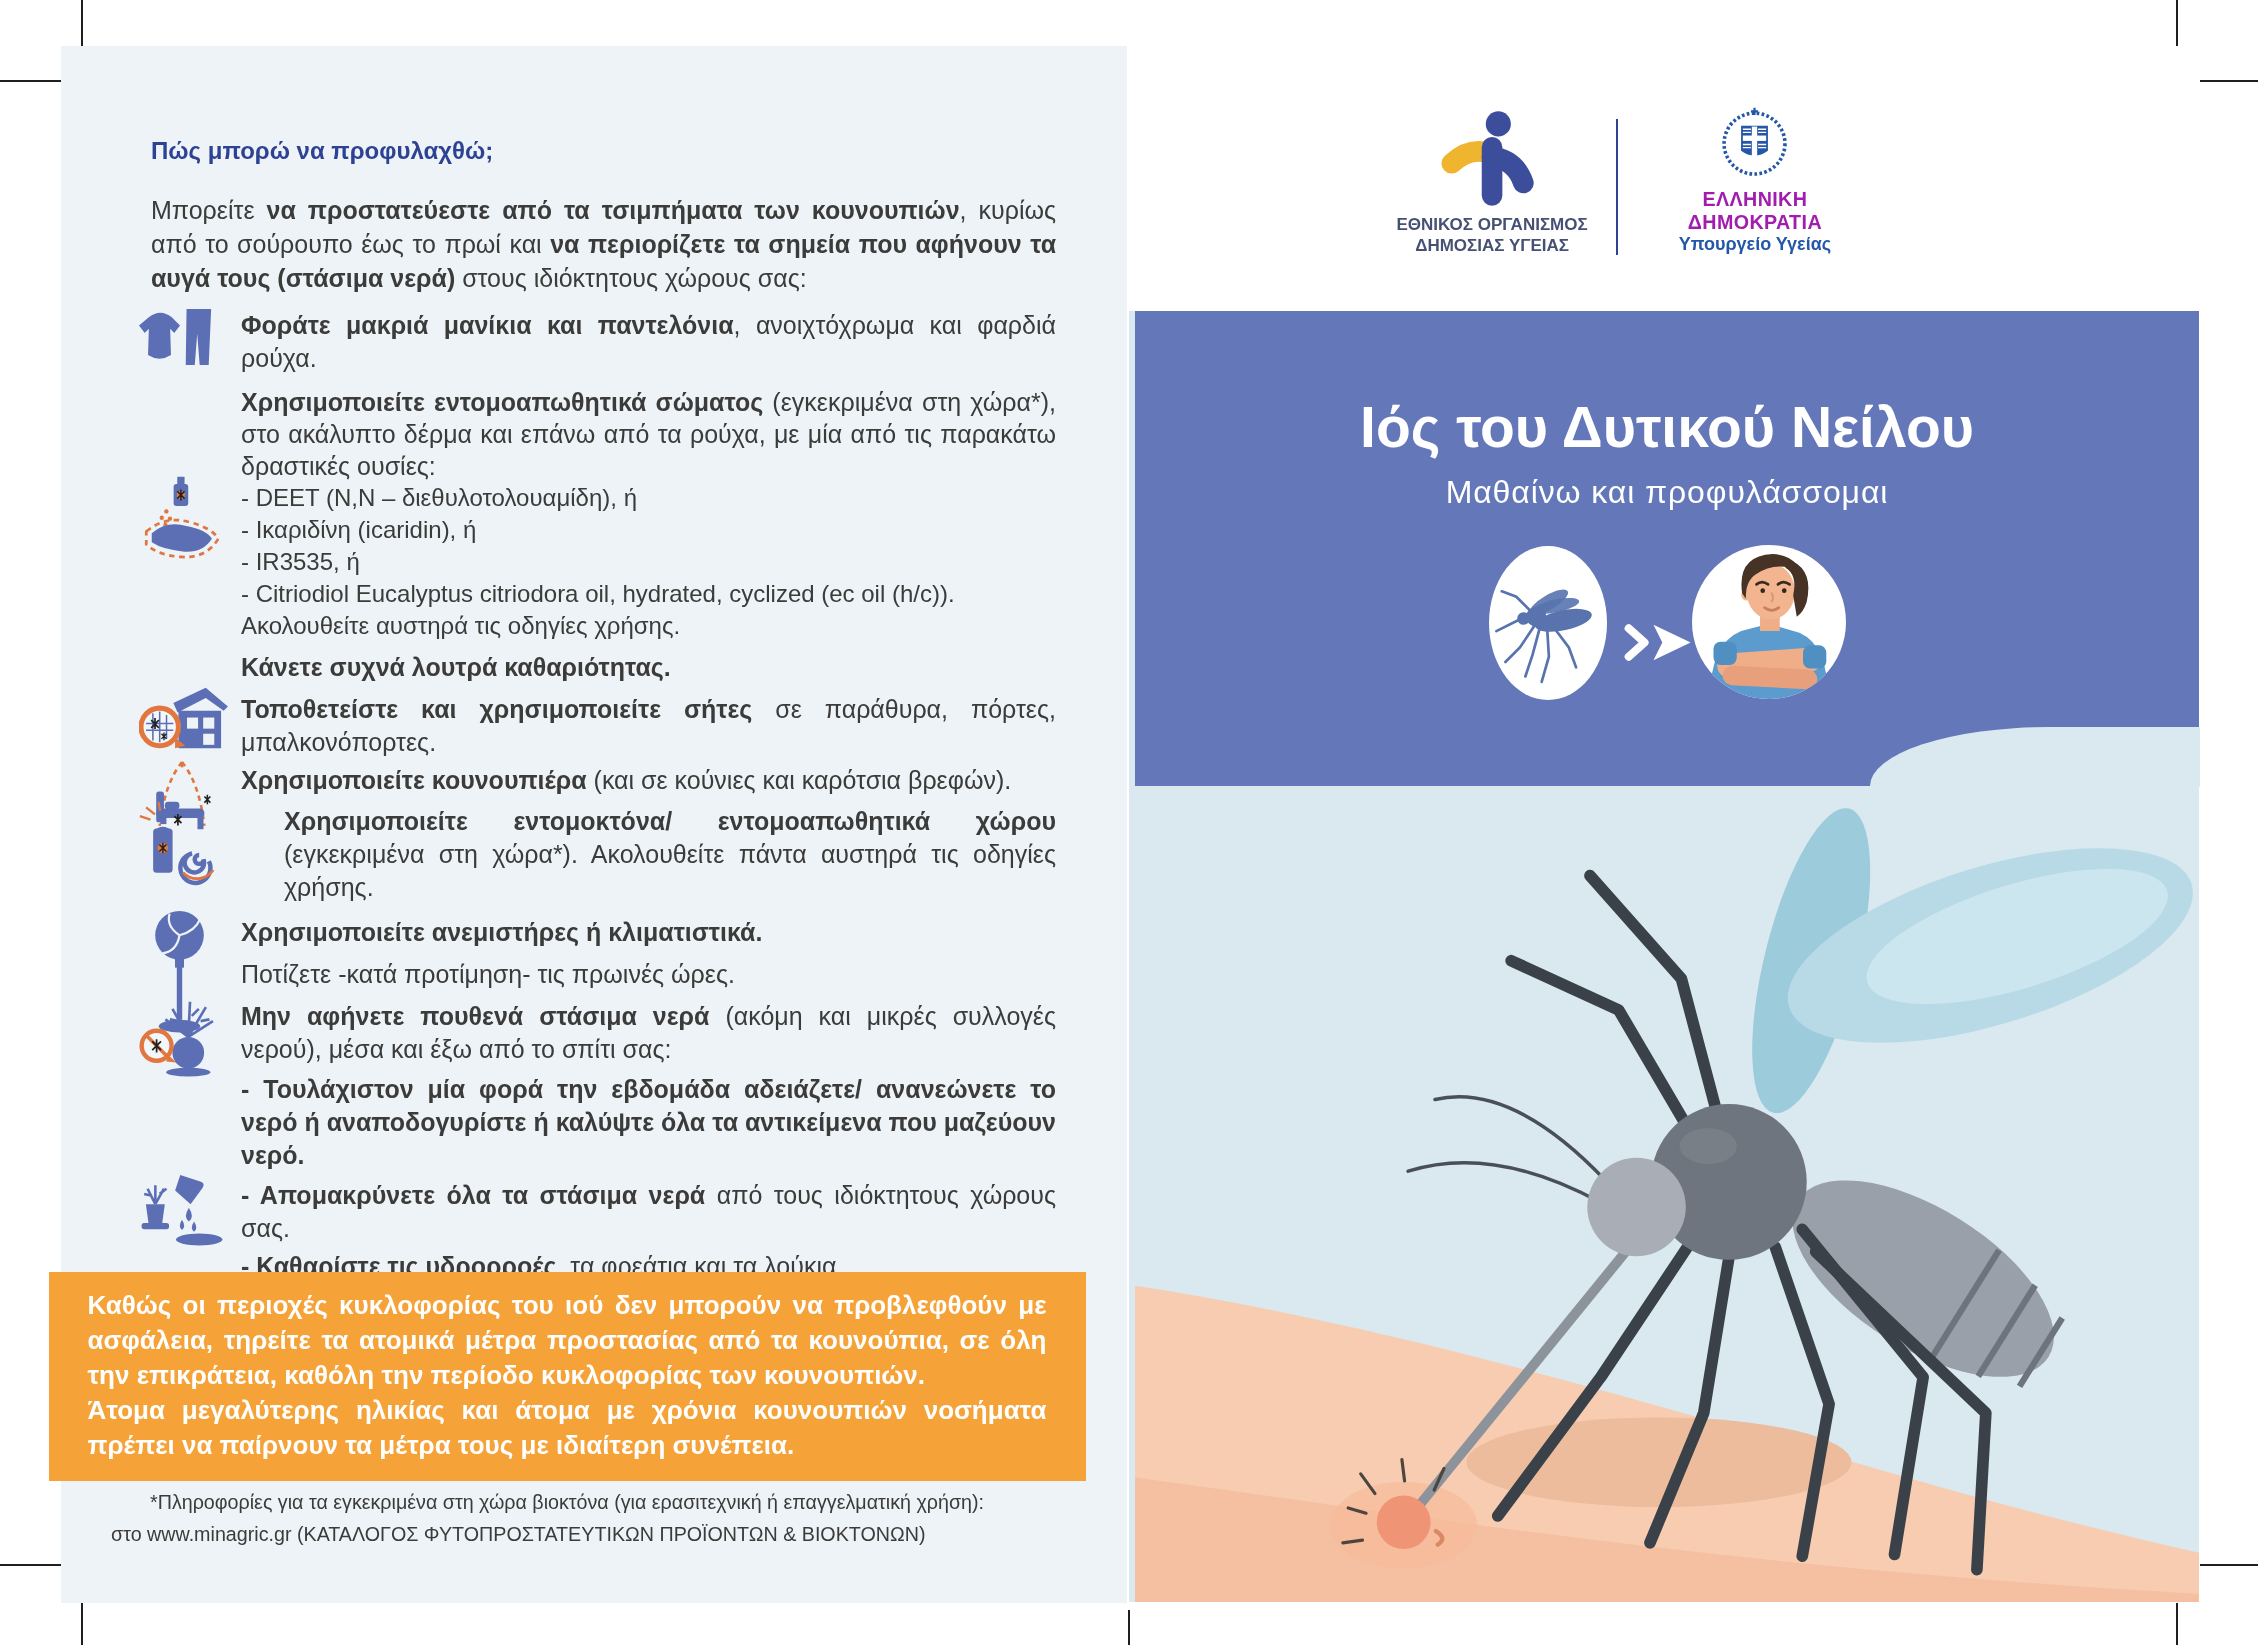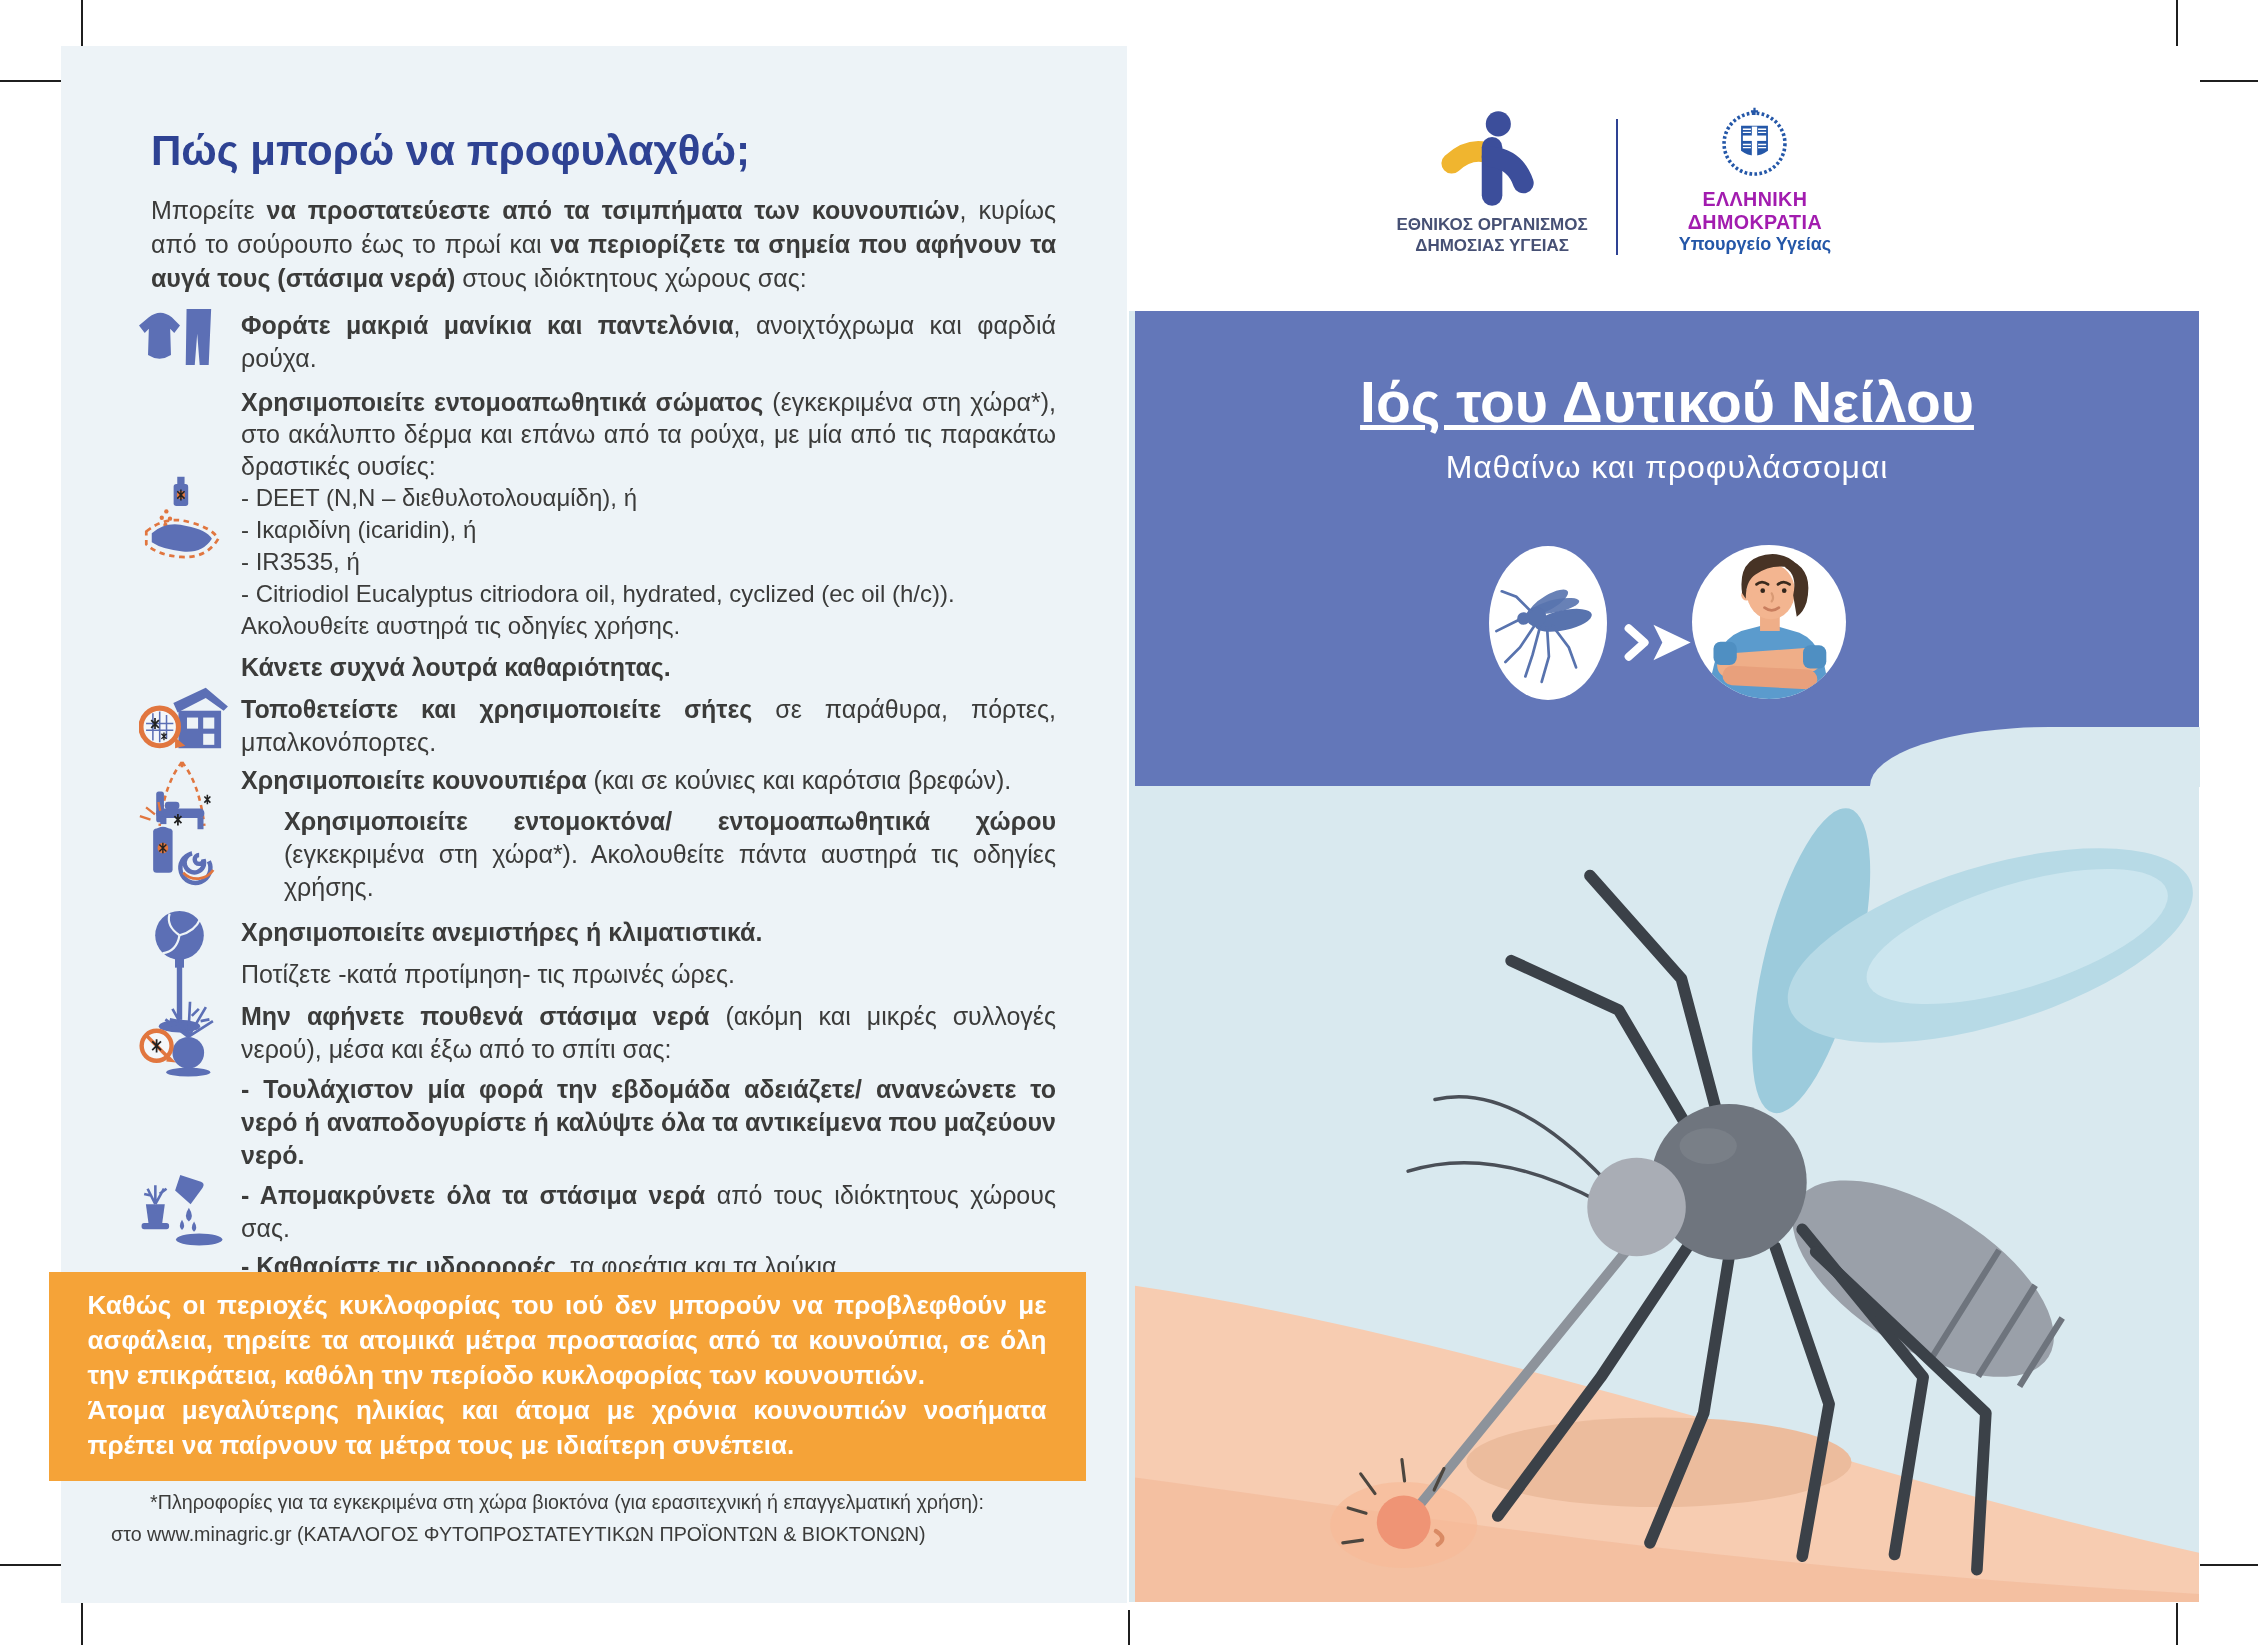--- a/index.html
+++ b/index.html
@@ -7,21 +7,21 @@
     width:2259px;height:1645px;position:relative;background:#ffffff;
     font-family:"Liberation Sans", sans-serif;color:#3b3b3a;
     -webkit-font-smoothing:antialiased;
   }
   .abs{position:absolute;}
   
   .crop{position:absolute;background:#1f1f1f;}
   
   .left-panel{left:61px;top:46px;width:1066px;height:1557px;background:#edf3f7;}
   .content{position:absolute;left:90px;top:85px;width:905px;}
-  h1.headline{margin:0 0 23px 0;font-size:42px;line-height:39px;color:#2e4293;font-weight:700;}
+  h1.headline{margin:0 0 23px 0;font-size:24px;line-height:39px;color:#2e4293;font-weight:700;}
   p.intro{margin:0 0 14.3px 0;font-size:25px;line-height:34px;text-align:justify;}
   .row{display:flex;margin:0;position:relative;}
   .ic{flex:0 0 90px;position:relative;}
   .ic svg{position:absolute;left:-12.5px;display:block;}
   .tx{flex:1;font-size:25px;line-height:33px;text-align:justify;}
   .tx p{margin:0;}
   .tx p.sub{font-size:24px;line-height:32px;text-align:left;white-space:nowrap;}
   .tx p.para{line-height:32px;}
   b{font-weight:700;}
   .mb12{margin-bottom:10.7px;} .mb10{margin-bottom:9px;} .mb8{margin-bottom:7.2px;}
@@ -33,21 +33,21 @@
   .footnote .l1{padding-left:39px;}
   
   .right-panel{left:1129px;top:46px;width:1071px;height:1557px;background:#ffffff;}
   .logos{position:absolute;left:1388px;top:106px;width:484px;display:flex;gap:23px;justify-content:center;}
   .logo-block{text-align:center;}
   .eody-text{margin-top:1.8px;font-size:17px;line-height:21.5px;font-weight:700;color:#465074;}
   .logo-divider{width:1.8px;height:136px;background:#2e4293;margin-top:12.5px;}
   .gov-l1{margin-top:1.8px;font-size:19.7px;font-weight:700;letter-spacing:0.4px;color:#a21caf;}
   .gov-l2{font-size:18px;font-weight:700;color:#2457a8;}
   .hero{left:1135px;top:311px;width:1064px;height:476px;background:#6377b9;text-align:center;color:#fff;}
-  .hero-title{margin:0;padding-top:61px;font-size:57px;line-height:61px;font-weight:700;text-decoration:underline;}
+  .hero-title{margin:0;padding-top:86px;font-size:57px;line-height:61px;font-weight:700;}
   .hero-subtitle{margin:14.3px 0 0 0;font-size:32px;line-height:41px;font-weight:400;letter-spacing:0.9px;}
   .oval-mosquito{position:absolute;left:354px;top:235px;width:118px;height:154px;background:#fff;border-radius:50%;}
   .circle-person{position:absolute;left:557px;top:234px;width:154px;height:154px;background:#fff;border-radius:50%;overflow:hidden;}
   .hero-arrow{position:absolute;left:488px;top:312px;}
   .sky{left:1135px;top:786px;width:1064px;height:816px;background:#d9e9ef;}
   .sky-bump{left:1870px;top:727px;width:330px;height:60px;background:#d9e9ef;border-top-left-radius:179px 59px;}
   .sky-sliver{left:1129px;top:311px;width:7.2px;height:1291px;background:#d9e9ef;}
   .scene{left:1135px;top:786px;}
 </style>
 </head>

